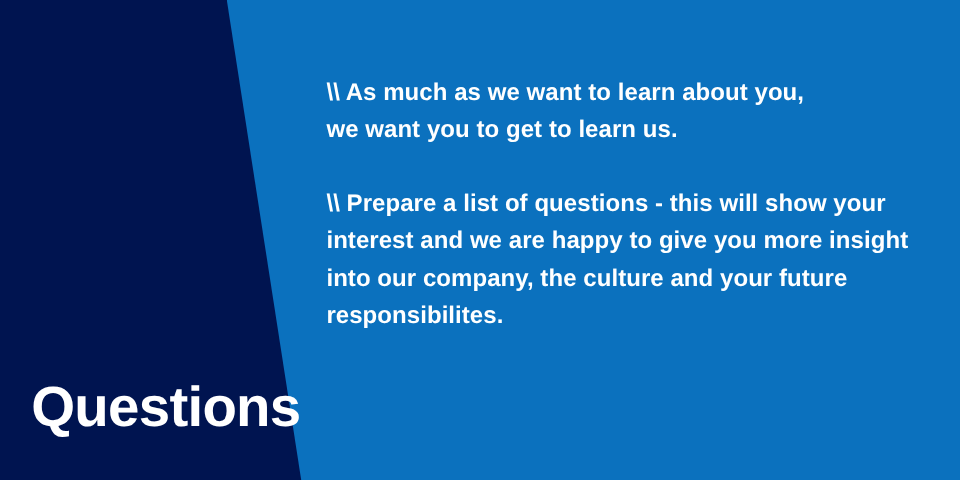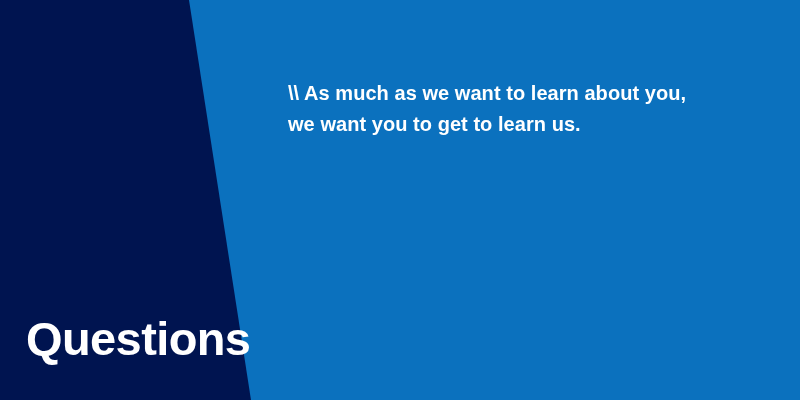--- a/index.html
+++ b/index.html
@@ -51,21 +51,21 @@
   
   .body-block {
     position: absolute;
     left: 272px;
     top: 62px;
     width: 516px;
     z-index: 3;
   }
 
   .para {
-    margin: 16px;
+    margin: 0;
     color: #ffffff;
     font-size: 20px;
     font-weight: bold;
     line-height: 31px;
     letter-spacing: 0.05px;
   }
 
   .para + .para {
     margin-top: 31px;
   }
@@ -86,16 +86,22 @@
     <span class="heading-line" style="color: rgb(255, 255, 255);">Questions</span>
   </div>
 
   <div class="body-block">
 
     <p class="para" style="color: rgb(255, 255, 255);">
       <span class="para-line">\\ As much as we want to learn about you,</span>
       <span class="para-line">we want you to get to learn us.</span>
     </p>
 
+    <p class="para" style="color: rgb(255, 255, 255);">
+      <span class="para-line">\\ Prepare a list of questions - this will show your</span>
+      <span class="para-line">interest and we are happy to give you more insight</span>
+      <span class="para-line">into our company, the culture and your future</span>
+      <span class="para-line">responsibilites.</span>
+    </p>
 
   </div>
 
 </div>
 
 </body></html>

